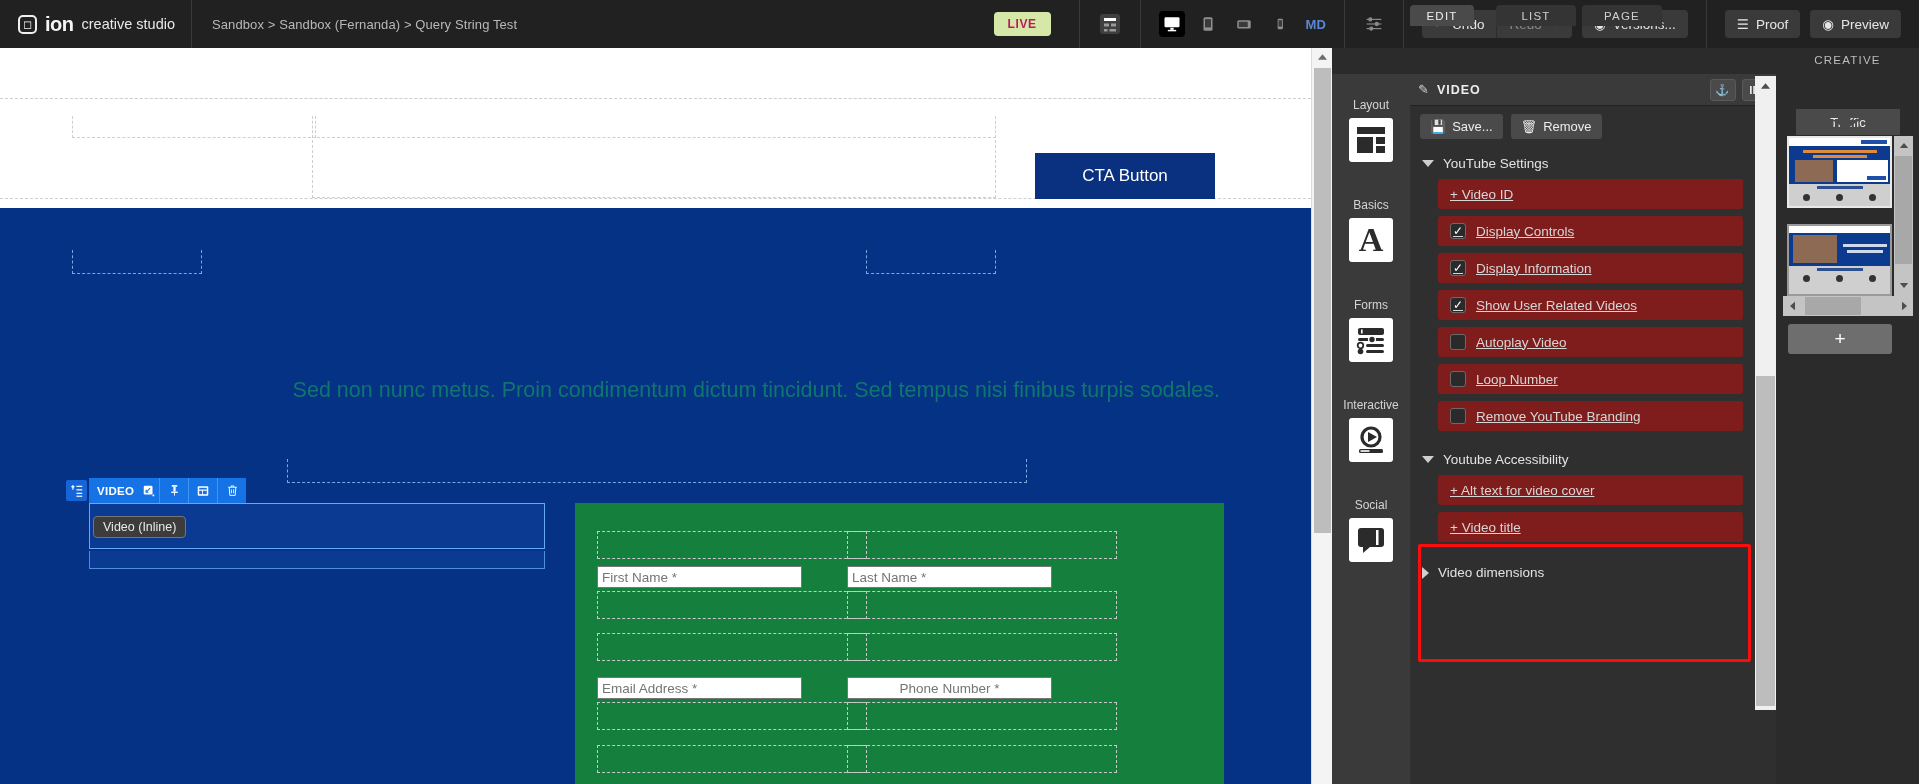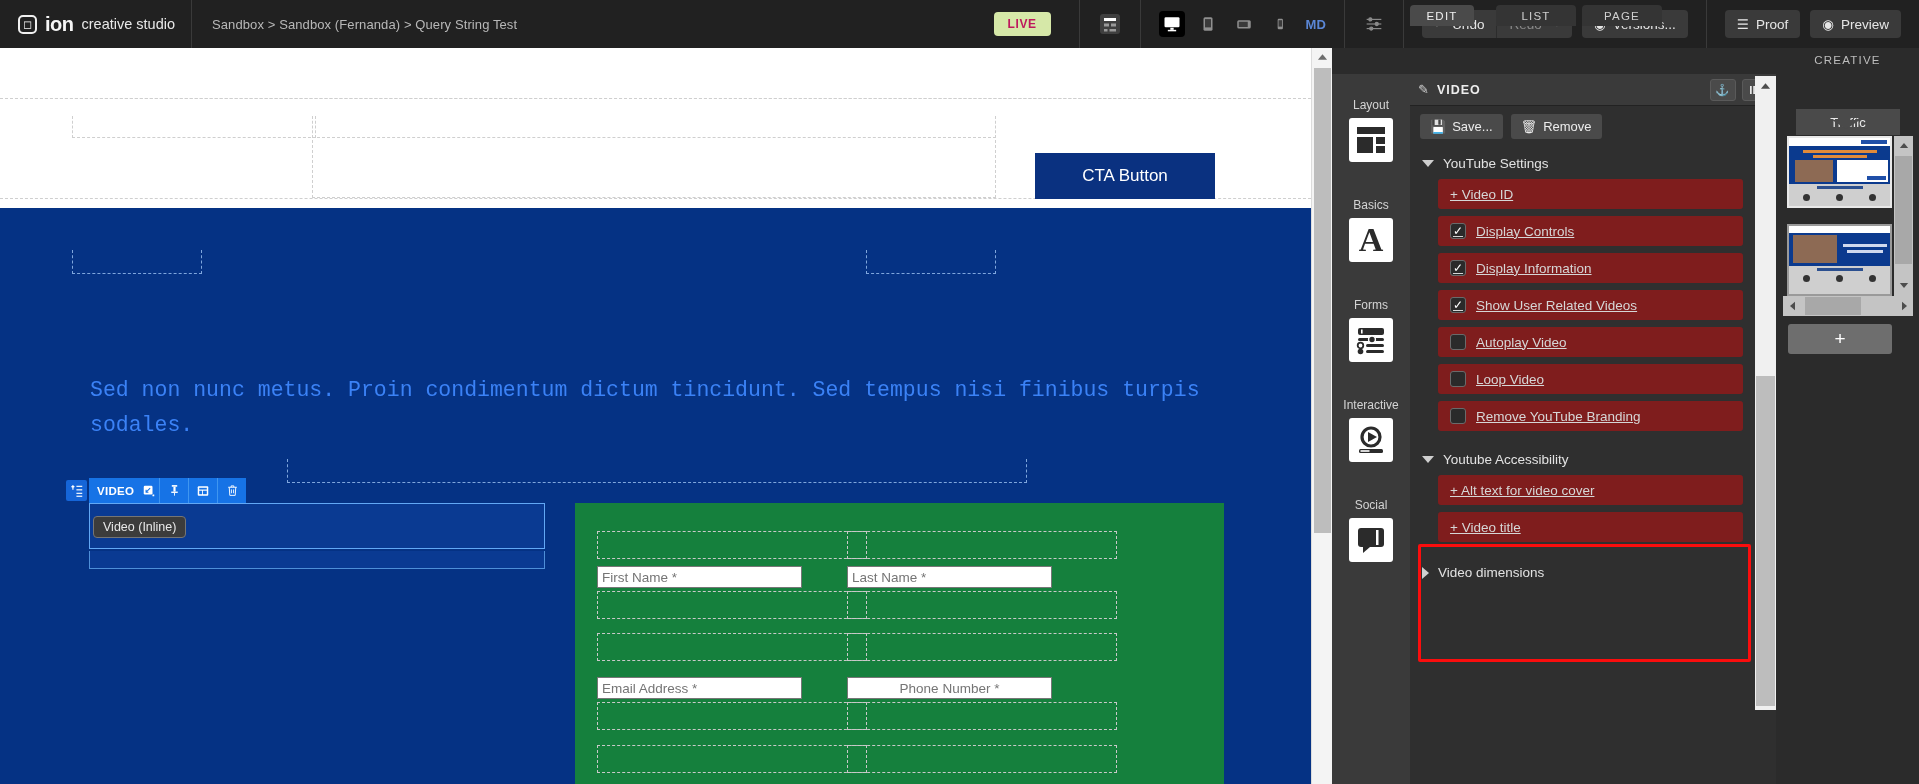--- a/index.html
+++ b/index.html
@@ -76,21 +76,21 @@
   .guide-b { position: absolute; border-bottom: 1px dashed #cfcfcf; }
 
   .cta-button {
     position: absolute; left: 1035px; top: 105px; width: 180px; height: 46px;
     background: #0a3180; color: #fff; font-size: 17px; display: flex;
     align-items: center; justify-content: center; cursor: pointer;
   }
 
   .headline {
     position: absolute; left: 90px; top: 325px; width: 1130px;
-    text-align: left; color: #3b82f6; font-size: 21.5px; line-height: 1.62; font-family: Liberation Mono, monospace;
+    text-align: right; color: #0f766e; font-size: 21.5px; line-height: 1.62;
   }
 
   
   .vid-move {
     position: absolute; left: 66px; top: 432px; width: 21px; height: 21px;
     background: #1565d8; color: #fff; display:flex; align-items:center;
     justify-content:center; border-radius:2px; cursor: pointer;
   }
   .vid-toolbar {
     position: absolute; left: 89px; top: 430px; height: 25px;
@@ -564,21 +564,21 @@
         <div class="row">
           <span class="cb">✓</span>
           <span>Show User Related Videos</span>
         </div>
         <div class="row">
           <span class="cb"></span>
           <span>Autoplay Video</span>
         </div>
         <div class="row">
           <span class="cb"></span>
-          <span>Loop Video</span>
+          <span>Loop Number</span>
         </div>
         <div class="row">
           <span class="cb"></span>
           <span>Remove YouTube Branding</span>
         </div>
       </div>
 
       <div class="hl-box" style="top:398px;height:118px;"></div>
       <div>
         <div class="sec-head" style="padding-top:14px;">

